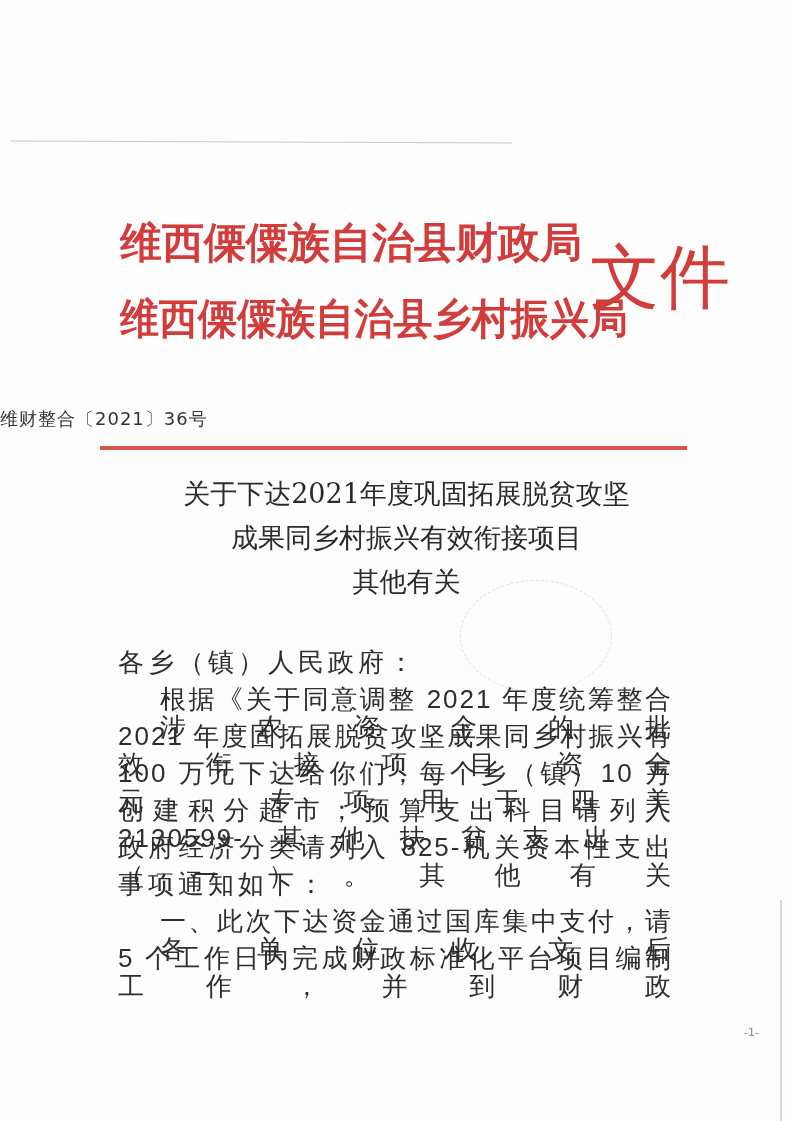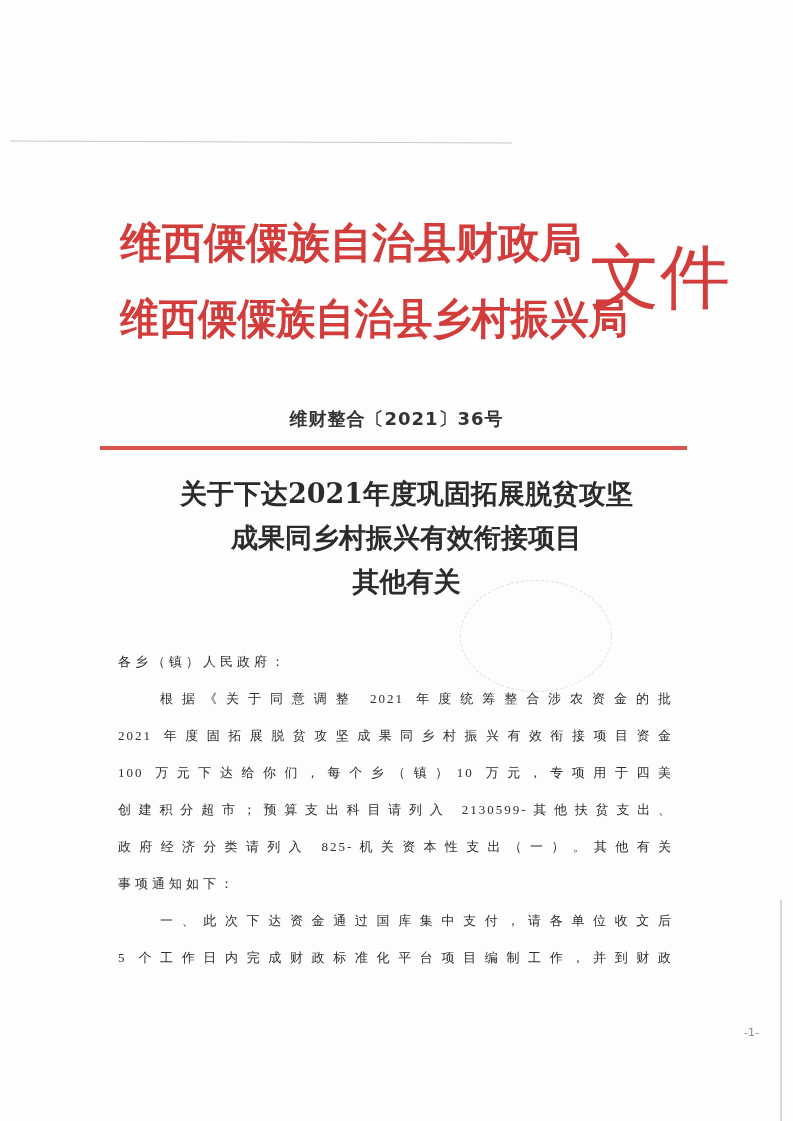--- a/index.html
+++ b/index.html
@@ -67,68 +67,66 @@
       line-height: 1;
       white-space: nowrap;
       color: #d23c3a;
       font-family: "DejaVu Serif", "Liberation Serif", serif;
     }
     .doc-number {
       position: absolute;
       left: 0;
       width: 793px;
       top: 407px;
-      text-align: center;
       font-size: 18px;
       color: #333;
       font-family: "DejaVu Sans", "Liberation Sans", sans-serif;
       letter-spacing: 1px;
-      font-weight: bold;
     }
     .red-rule {
       position: absolute;
       left: 100px;
       top: 446px;
       width: 587px;
       height: 4px;
       background: #d9544f;
     }
     .title {
       position: absolute;
       left: 0;
       width: 793px;
       top: 472px;
       text-align: center;
       color: #2b2b2b;
     }
     .title-line {
       display: block;
       font-size: 27px;
-      font-weight: bold;
+      font-weight: normal;
       line-height: 44px;
       white-space: nowrap;
       font-family: "DejaVu Serif", "Liberation Serif", serif;
       padding-left: 20px;
     }
     .stamp-ghost {
       position: absolute;
       left: 460px;
       top: 580px;
       width: 150px;
       height: 110px;
       border-radius: 50%;
       border: 1px dashed rgba(200,200,200,0.6);
     }
     .body-text {
       position: absolute;
       left: 118px;
       top: 648px;
       width: 555px;
-      font-family: Liberation Serif, serif;
-      font-size: 13px;
+      font-family: Liberation Sans, sans-serif;
+      font-size: 26px;
       color: #2e2e2e;
     }
     .p-line {
       display: block;
       height: 37px;
       line-height: 28px;
       white-space: nowrap;
       letter-spacing: 4px;
     }
     .p-line.justify {

